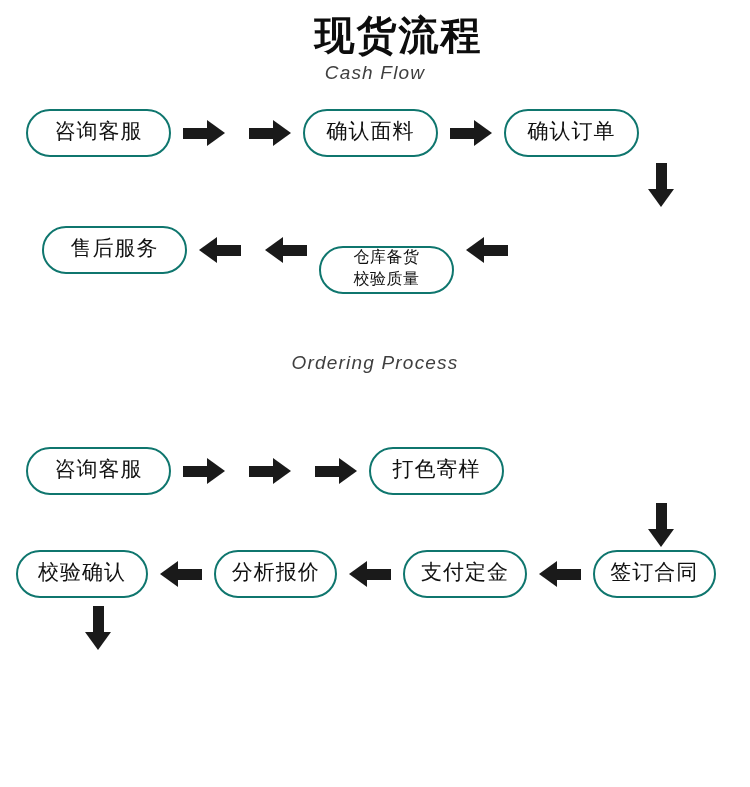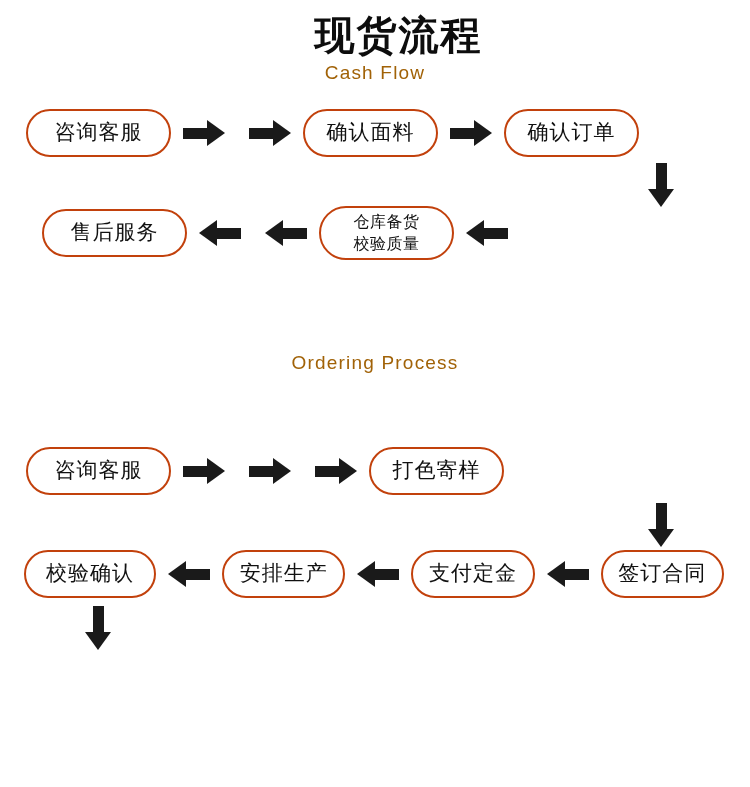--- a/index.html
+++ b/index.html
@@ -34,57 +34,59 @@
     line-height: 1.15;
     color: #0d0d0d;
     font-family: "DejaVu Sans", "Liberation Sans", sans-serif;
     margin-left: 47px;
   }
   .section-title-en {
     font-size: 19px;
     font-weight: 400;
     letter-spacing: 1.2px;
     margin-top: 4px;
-    color: #a16207;
+    color: #404040;
     font-family: "Liberation Sans", sans-serif;
+    font-style: italic;
   }
 
   
   .flow-row {
     display: flex;
     align-items: center;
     justify-content: flex-start;
     position: relative;
   }
 
   .node {
     box-sizing: border-box;
-    border: 2px solid #c2410c;
+    border: 2px solid #0f766e;
     border-radius: 999px;
     background: #ffffff;
     height: 48px;
     display: flex;
     align-items: center;
     justify-content: center;
     flex-direction: column;
     padding: 0 10px;
     font-size: 21px;
     font-weight: 400;
     letter-spacing: 1px;
     line-height: 1.1;
     white-space: nowrap;
-    font-family: Liberation Serif, serif;
+    font-family: Liberation Mono, monospace;
   }
   .node.w145 { width: 145px; }
   .node.w135 { width: 135px; }
   .node.two-line {
     font-size: 16px;
     letter-spacing: 0.5px;
     line-height: 1.35;
-    height: 54px;
+    height: 48px;
+    margin-top: 40px;
   }
   .node.two-line .ln { display: block; }
 
   
   .node.overflow { overflow: visible; }
 
   
   .arrow-right, .arrow-left {
     width: 42px;
     height: 26px;
@@ -215,27 +217,27 @@
         <span class="head"></span>
     </div>
     <div class="node w135">打色寄样</div>
   </div>
 
   <div class="arrow-down" style="left:648px; top:503px;">
     <span class="shaft"></span>
       <span class="head"></span>
   </div>
 
-  <div class="flow-row abs" style="left:24px; top:550px; width:700px;text-align:right;">
+  <div class="flow-row abs" style="left:16px; top:550px; width:700px;text-align:right;">
     <div class="node w145">校验确认</div>
     <div class="arrow-left" style="margin:0 12px;">
       <span class="shaft"></span>
         <span class="head"></span>
     </div>
-    <div class="node w135">安排生产</div>
+    <div class="node w135">分析报价</div>
     <div class="arrow-left" style="margin:0 12px;">
       <span class="shaft"></span>
         <span class="head"></span>
     </div>
     <div class="node w135">支付定金</div>
     <div class="arrow-left" style="margin:0 12px;">
       <span class="shaft"></span>
         <span class="head"></span>
     </div>
     <div class="node w135">签订合同</div>

